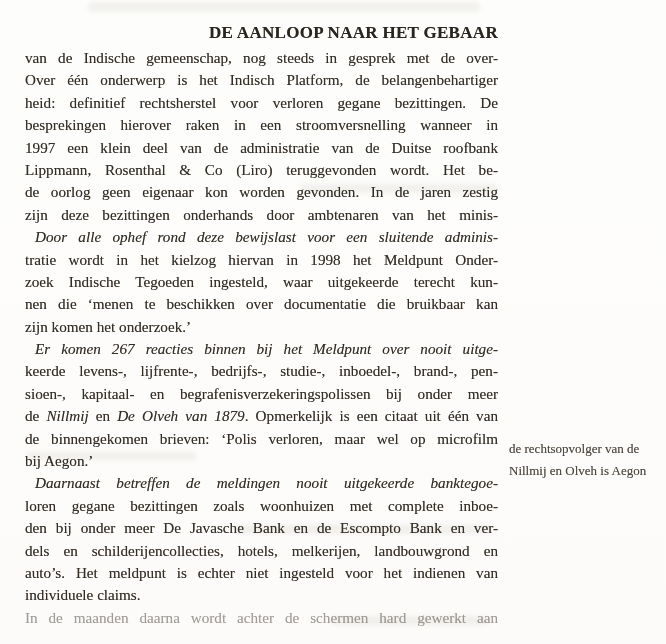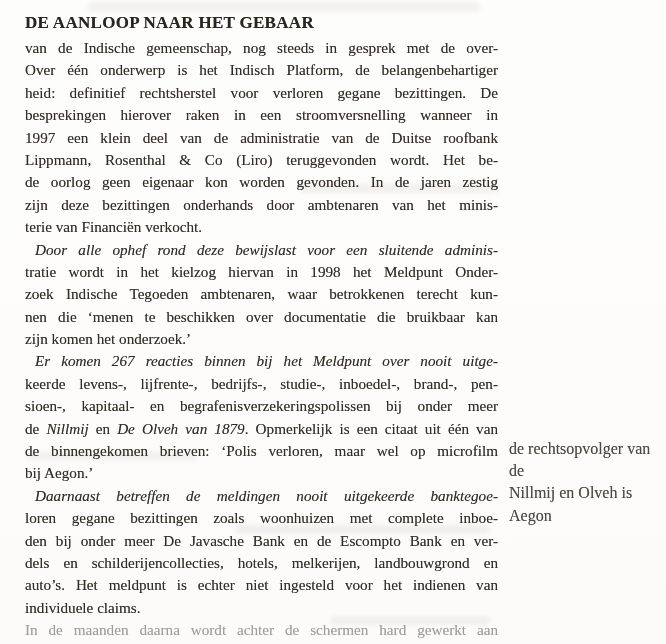--- a/index.html
+++ b/index.html
@@ -25,26 +25,26 @@
   .text-col {
     position: absolute;
     left: 25px;
     top: 0;
     width: 473px;
     height: 644px;
     overflow: hidden;
   }
   .title {
     margin: 0;
-    padding-top: 12px;
+    padding-top: 22px;
     height: 25px;
     font-size: 17px;
     line-height: 21px;
     font-weight: bold;
-    text-align: left;
+    text-align: right;
     letter-spacing: 0.3px;
     color: #2a251f;
     text-shadow: 0 0 0.6px rgba(42, 37, 31, 0.55);
   }
   .body-lines .line {
     font-size: 15.2px;
     line-height: 22.4px;
     height: 22.4px;
     overflow: hidden;
     text-align: justify;
@@ -64,21 +64,21 @@
     opacity: 0.45;
   }
   .body-lines em {
     font-style: italic;
   }
   .margin-note {
     position: absolute;
     left: 509px;
     top: 438px;
     width: 152px;
-    font-size: 16px;
+    font-size: 13px;
     line-height: 22.2px;
     color: #4e4840;
     text-shadow: 0 0 0.5px rgba(78, 72, 64, 0.5);
   }
 </style>
 </head>
 <body>
 
 <div class="page">
 
@@ -92,24 +92,23 @@
     <h1 class="title">DE AANLOOP NAAR HET GEBAAR</h1>
     <div id="body-lines" class="body-lines">
         <div class="line">van de Indische gemeenschap, nog steeds in gesprek met de over-</div>
         <div class="line">Over één onderwerp is het Indisch Platform, de belangenbehartiger</div>
         <div class="line">heid: definitief rechtsherstel voor verloren gegane bezittingen. De</div>
         <div class="line">besprekingen hierover raken in een stroomversnelling wanneer in</div>
         <div class="line">1997 een klein deel van de administratie van de Duitse roofbank</div>
         <div class="line">Lippmann, Rosenthal &amp; Co (Liro) teruggevonden wordt. Het be-</div>
         <div class="line">de oorlog geen eigenaar kon worden gevonden. In de jaren zestig</div>
         <div class="line">zijn deze bezittingen onderhands door ambtenaren van het minis-</div>
-        <div class="line last">terie van Financiën verkocht.</div>
         <div class="line indent">Door alle ophef rond deze bewijslast voor een sluitende adminis-</div>
         <div class="line">tratie wordt in het kielzog hiervan in 1998 het Meldpunt Onder-</div>
-        <div class="line">zoek Indische Tegoeden ambtenaren, waar betrokkenen terecht kun-</div>
+        <div class="line">zoek Indische Tegoeden ingesteld, waar uitgekeerde terecht kun-</div>
         <div class="line">nen die ‘menen te beschikken over documentatie die bruikbaar kan</div>
         <div class="line last">zijn komen het onderzoek.’</div>
         <div class="line indent">Er komen 267 reacties binnen bij het Meldpunt over nooit uitge-</div>
         <div class="line">keerde levens-, lijfrente-, bedrijfs-, studie-, inboedel-, brand-, pen-</div>
         <div class="line">sioen-, kapitaal- en begrafenisverzekeringspolissen bij onder meer</div>
         <div class="line"><span>de </span><em>Nillmij</em><span> en </span><em>De Olveh van 1879</em><span>. Opmerkelijk is een citaat uit één van</span></div>
         <div class="line">de binnengekomen brieven: ‘Polis verloren, maar wel op microfilm</div>
         <div class="line last">bij Aegon.’</div>
         <div class="line indent">Daarnaast betreffen de meldingen nooit uitgekeerde banktegoe-</div>
         <div class="line">loren gegane bezittingen zoals woonhuizen met complete inboe-</div>

